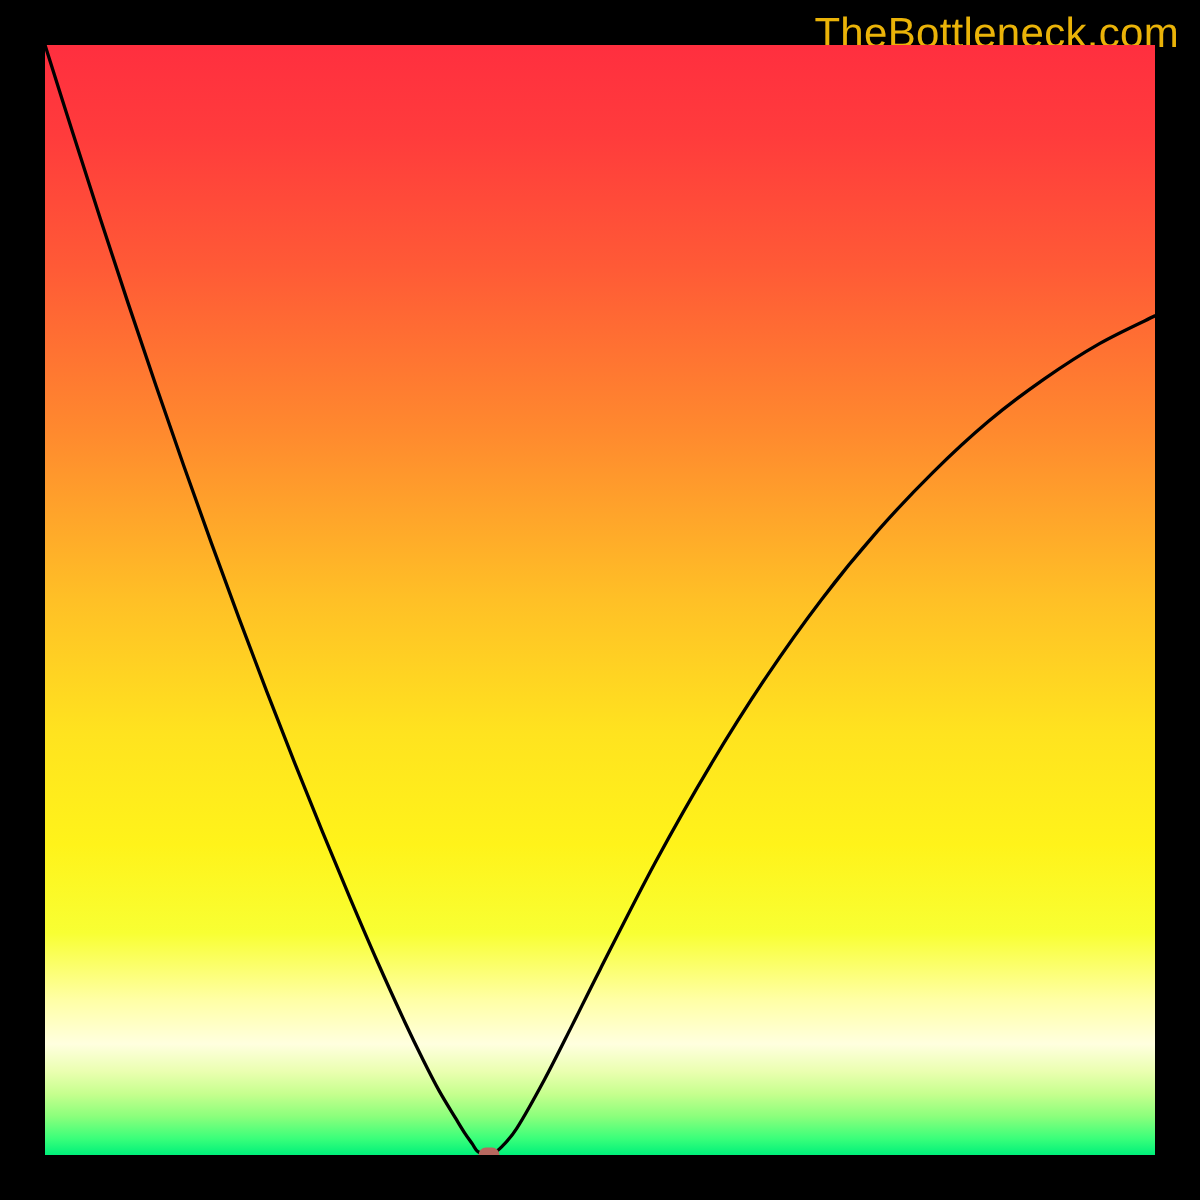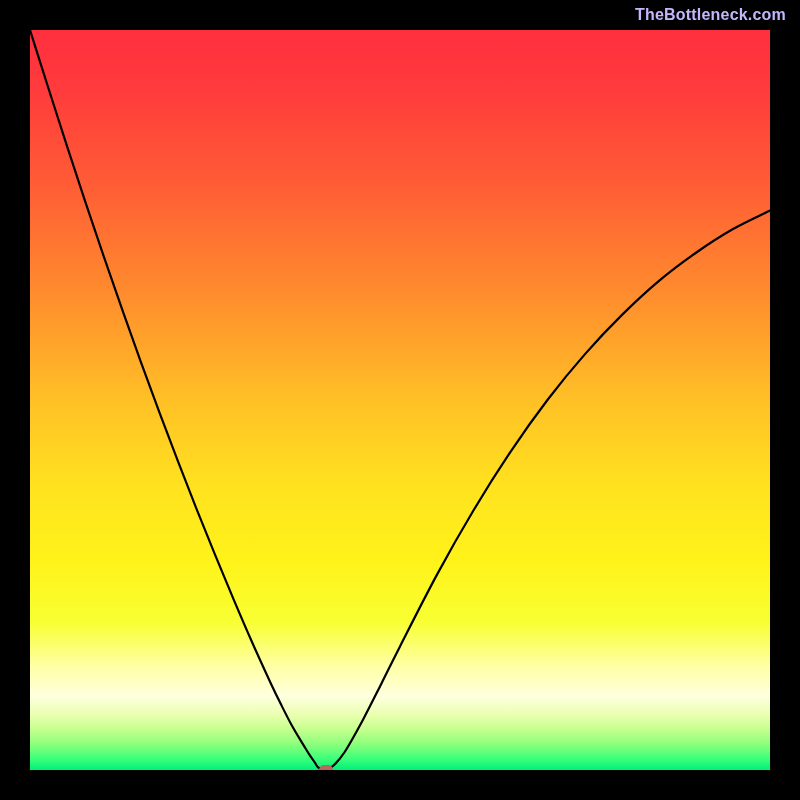--- a/index.html
+++ b/index.html
@@ -44,24 +44,24 @@
     width: 14px;
     height: 10px;
     background: #b7685f;
     border-radius: 5px;
     transform: translate(-50%, -50%);
   }
   .watermark {
     position: absolute;
     top: 6px;
     right: 14px;
-    color: #c4b5fd;
-    font-size: 16px;
+    color: #eab308;
+    font-size: 28px;
     letter-spacing: 0.2px;
-    font-weight: 700;
+    font-weight: 400;
   }
 </style>
 </head>
 <body>
 
 <div class="frame">
 
   <div class="watermark">TheBottleneck.com</div>
 
   <div class="plot-area">

